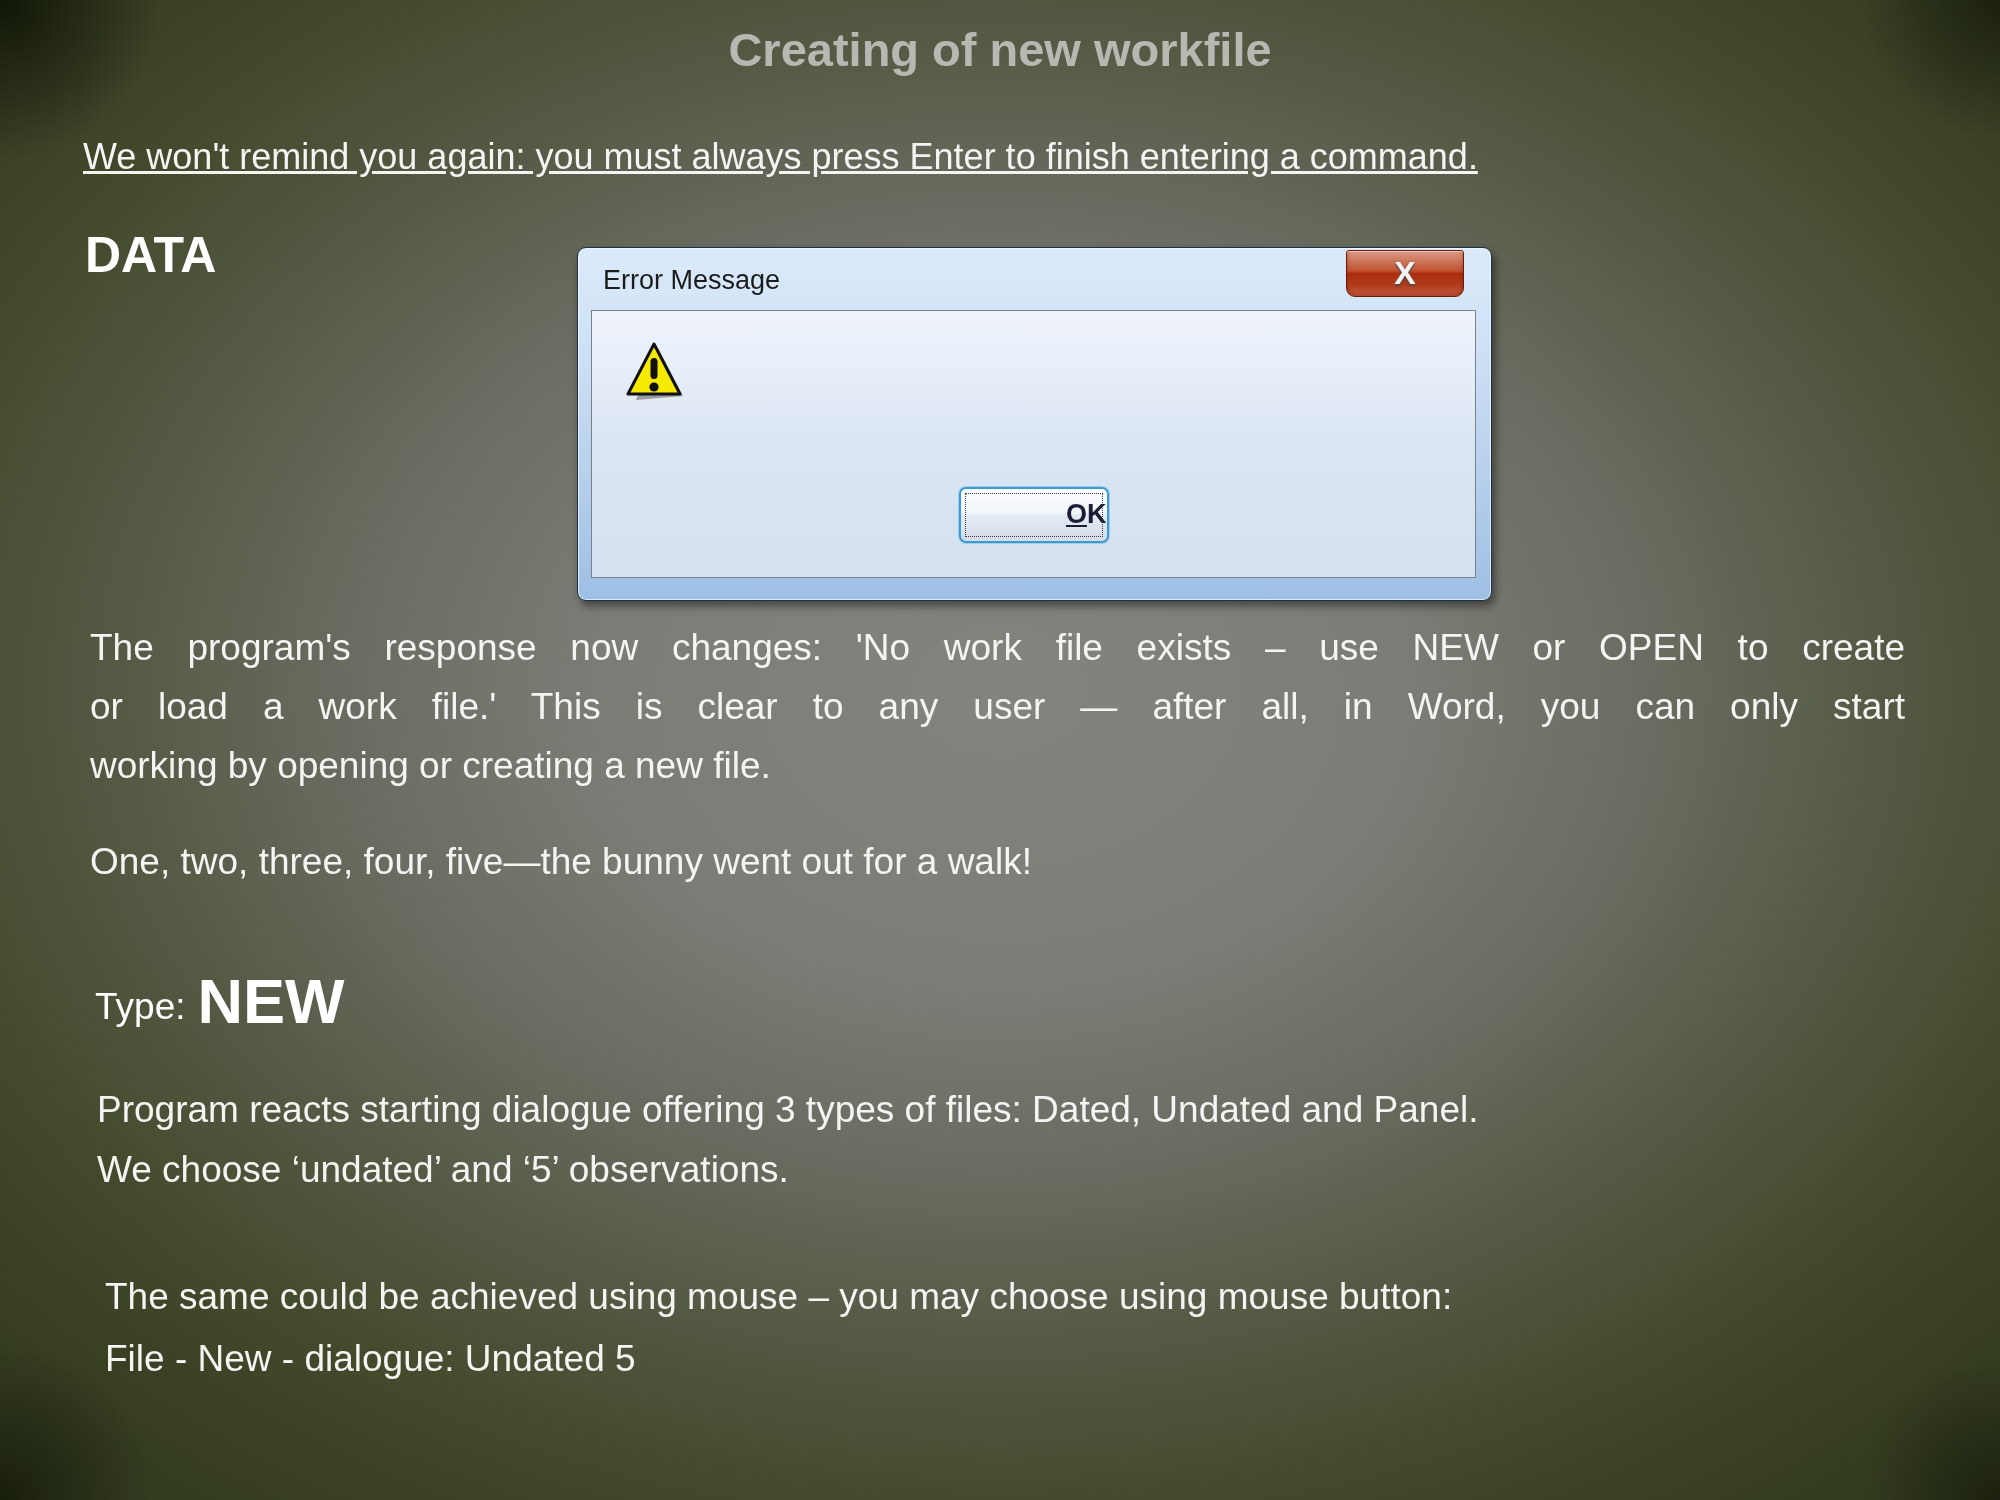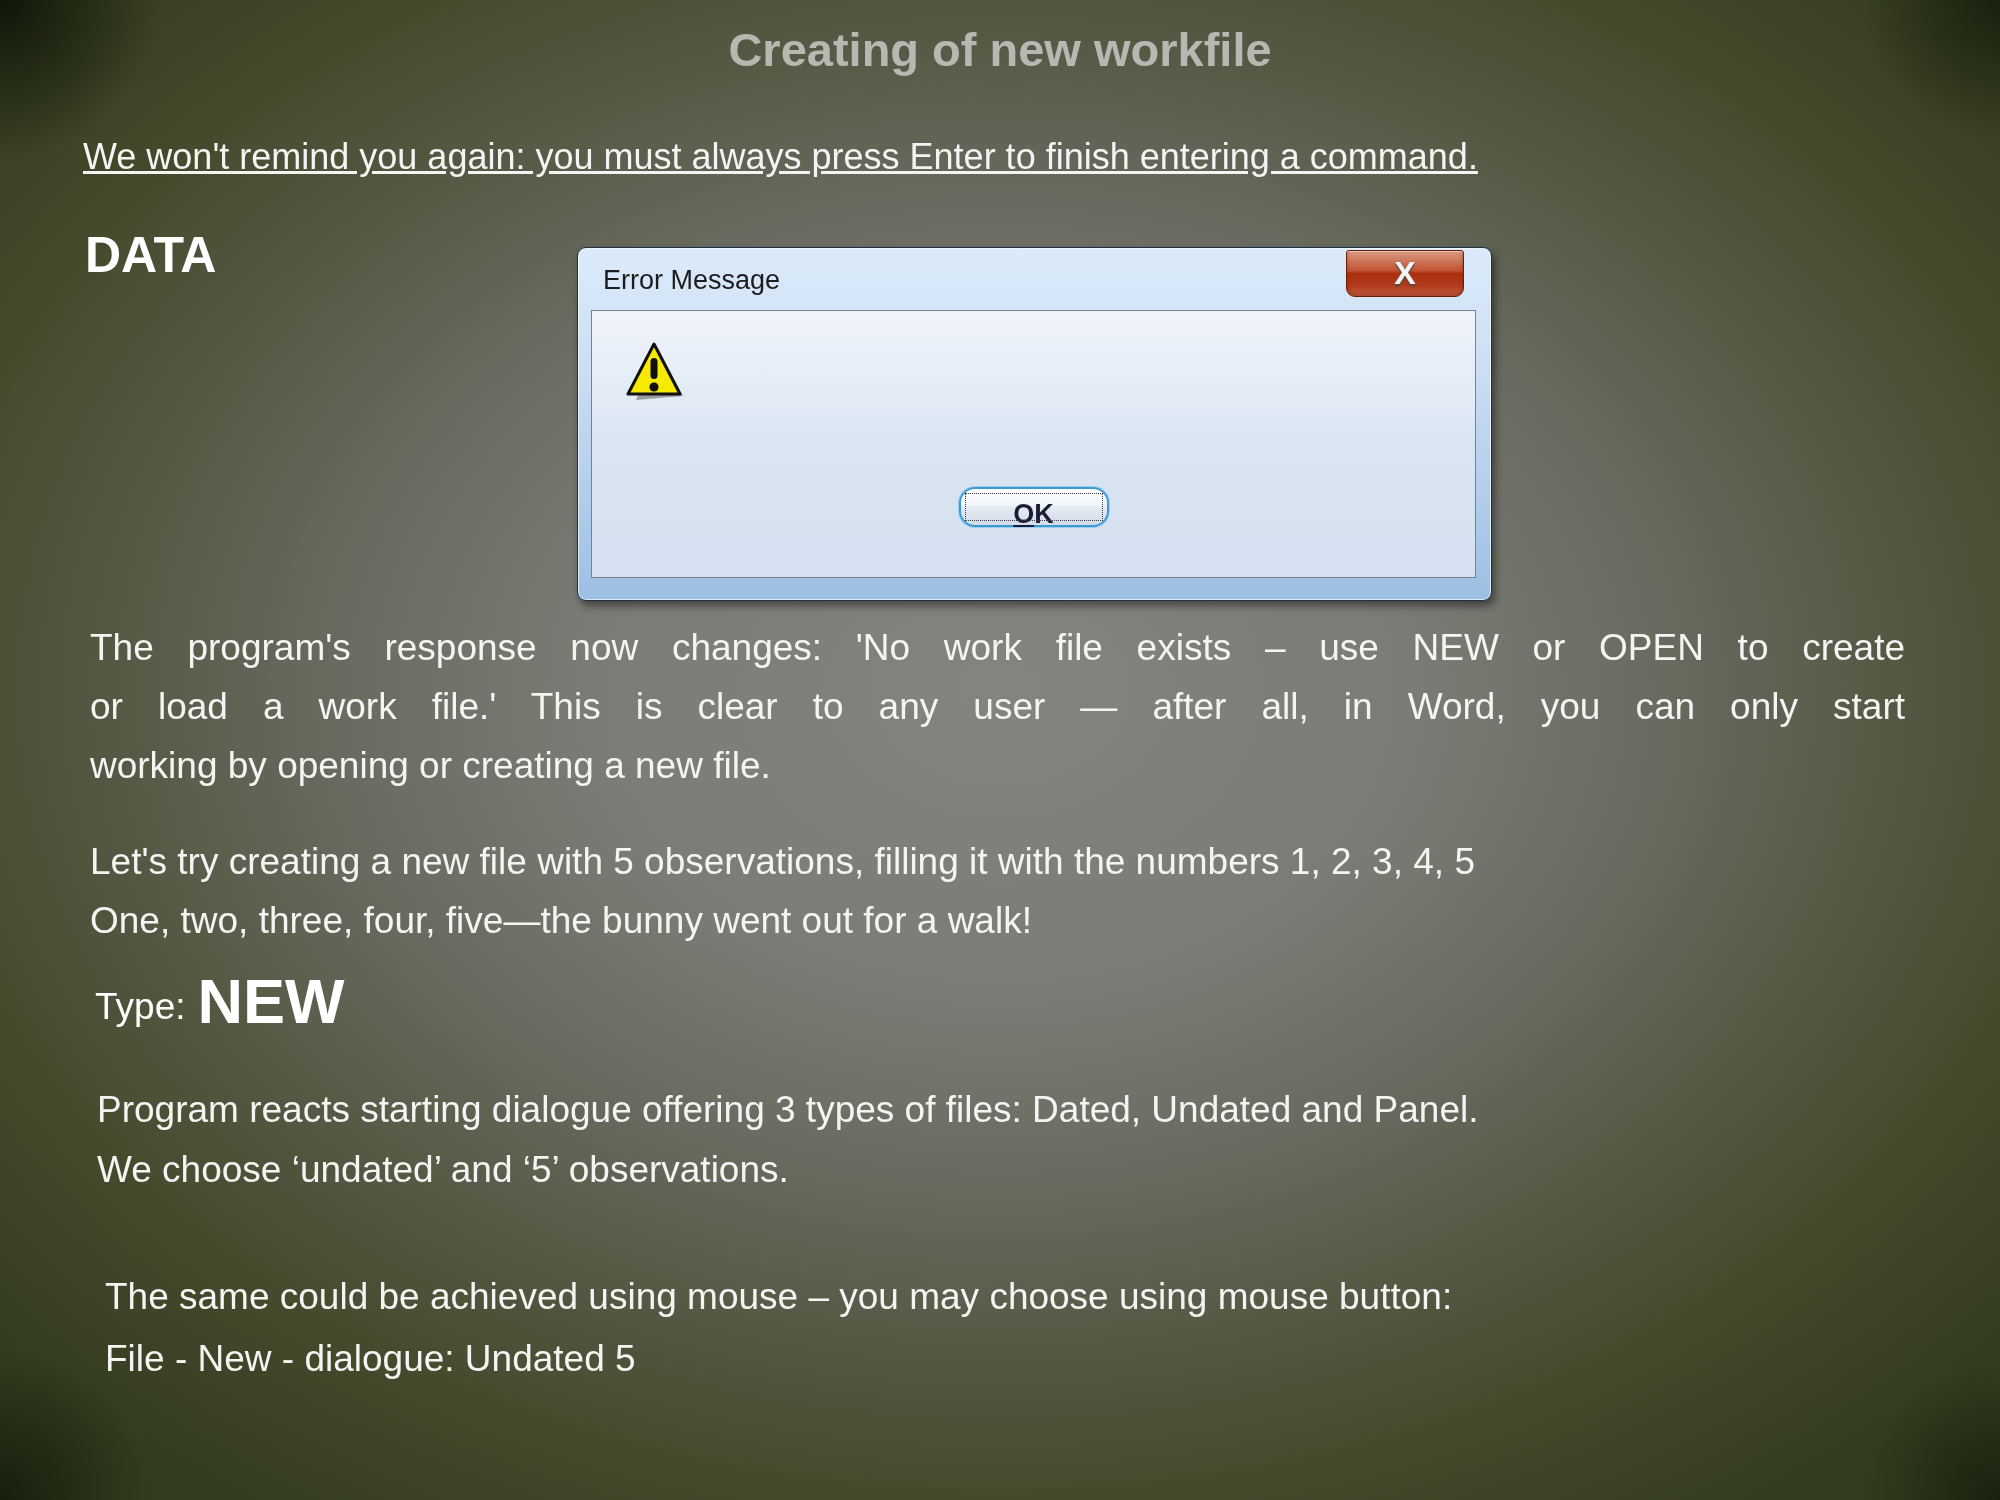--- a/index.html
+++ b/index.html
@@ -59,25 +59,25 @@
     background:linear-gradient(180deg,#eff4fb 0%,#e7eef8 22%,#dae5f2 50%,#d5e1f0 100%);
   }
   .warn-icon{left:33px;top:27px;width:60px;height:70px;}
   .dlg-message{
     left:128px;top:55px;width:730px;
     font-size:27px;line-height:46px;color:#101028;
   }
   .dlg-message .l2{padding-left:15px;}
   .ok-btn{
     left:50%;top:176px;transform:translateX(-50%);
-    width:150px;height:40px;box-sizing:border-box;
-    border:2px solid #3d9ad2;border-radius:16px;
+    width:150px;height:56px;box-sizing:border-box;
+    border:2px solid #3d9ad2;border-radius:7px;
     background:linear-gradient(180deg,#fdfeff 0%,#f3f7fb 44%,#e4ebf3 50%,#d3dce7 100%);
     box-shadow:0 0 0 1px rgba(140,200,235,0.8);
-    text-align:center;cursor:default;
+    text-align:right;cursor:default;
   }
   .ok-btn::before{
     content:"";position:absolute;left:4px;top:4px;right:4px;bottom:4px;
     border:1px dotted #3a3a44;
   }
   .ok-label{font-size:27px;line-height:50px;color:#1c1c36;font-weight:bold;}
   .ok-label .u{text-decoration:underline;}
 </style>
 </head>
 <body>
@@ -110,21 +110,20 @@
   </div>
 </div>
 
 <div class="abs para para1">
   <div class="jline">The program's response now changes: 'No work file exists – use NEW or OPEN to create</div>
   <div class="jline">or load a work file.' This is clear to any user — after all, in Word, you can only start</div>
   <div class="lline">working by opening or creating a new file.</div>
 </div>
 
 <div class="abs para para2">
-  <div>Let's try creating a new file with 5 observations, filling it with the numbers 1, 2, 3, 4, 5</div>
   <div>One, two, three, four, five—the bunny went out for a walk!</div>
 </div>
 
 <div class="abs type-row">
   <span>Type:</span><span class="type-value">NEW</span>
 </div>
 
 <div class="abs para para3">
   <div>Program reacts starting dialogue offering 3 types of files: Dated, Undated and Panel.</div>
   <div>We choose ‘undated’ and ‘5’ observations.</div>

